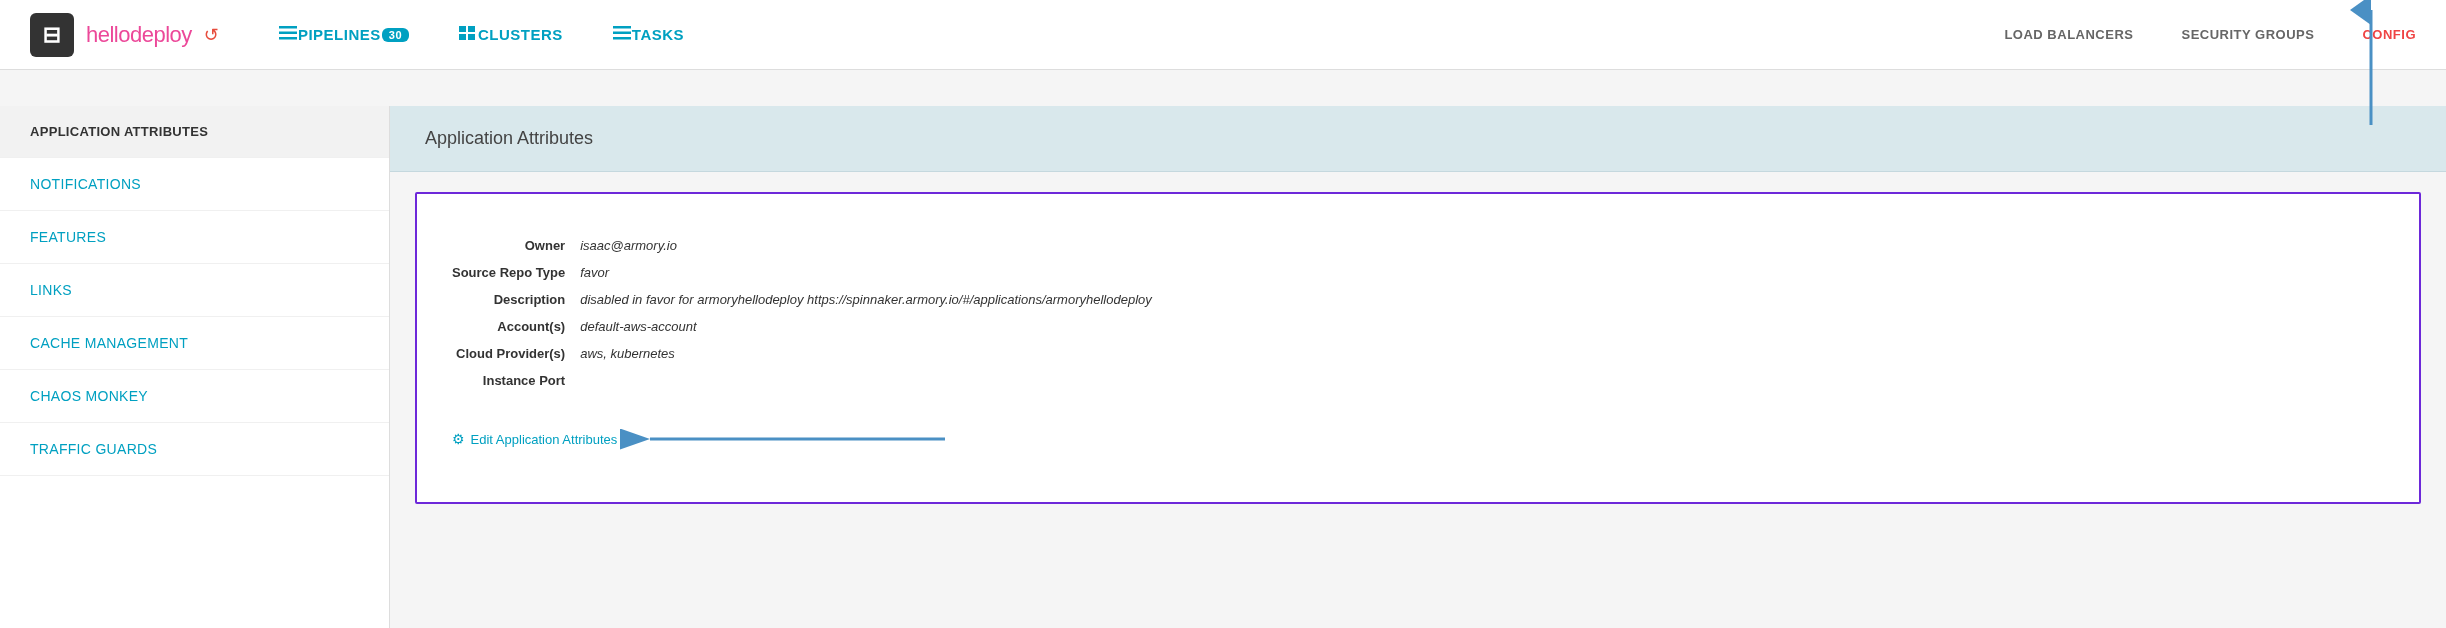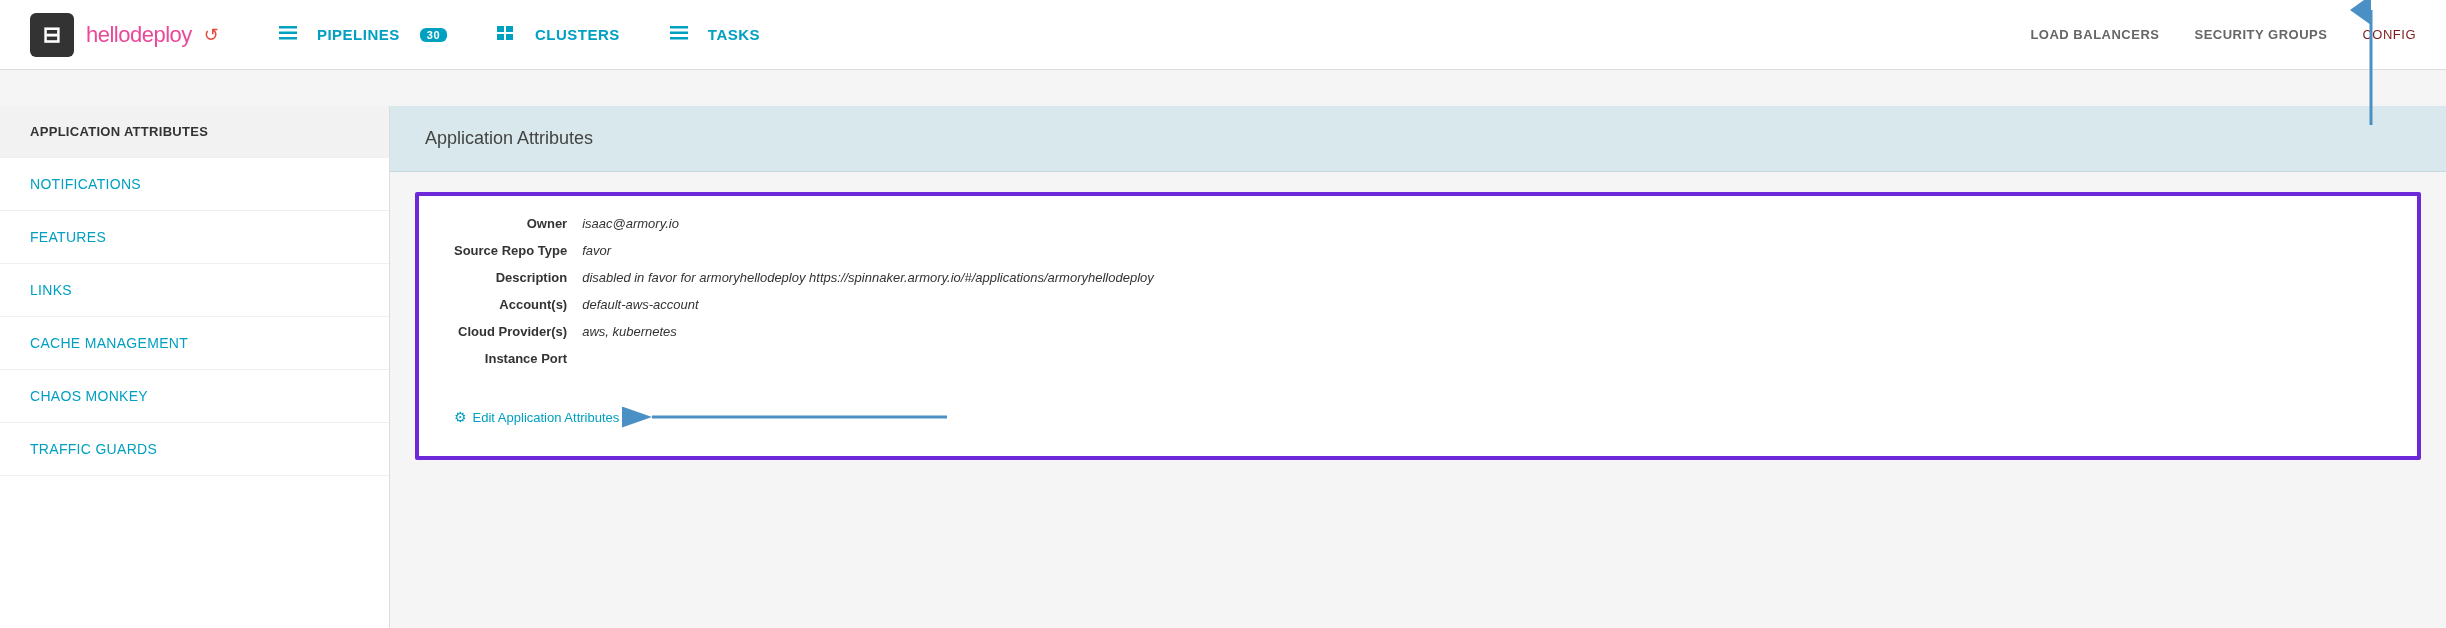--- a/index.html
+++ b/index.html
@@ -46,21 +46,21 @@
     }
     .nav-main {
       display: flex;
       align-items: center;
       gap: 50px;
       flex: 1;
     }
     .nav-item {
       display: flex;
       align-items: center;
-      gap: 20px;
+      gap: 1px;
       font-size: 15px;
       font-weight: bold;
       color: #00a0c1;
       text-transform: uppercase;
       letter-spacing: 0.5px;
       cursor: pointer;
       text-decoration: none;
     }
     .nav-item .nav-icon {
       font-size: 16px;
@@ -70,34 +70,34 @@
       background: #00a0c1;
       color: white;
       border-radius: 6px;
       padding: 1px 7px;
       font-size: 11px;
       font-weight: bold;
     }
     .nav-right {
       display: flex;
       align-items: center;
-      gap: 35px;
+      gap: 48px;
       margin-left: auto;
     }
     .nav-right-item {
       font-size: 13px;
       font-weight: bold;
       color: #666;
       text-transform: uppercase;
       cursor: pointer;
       letter-spacing: 0.5px;
     }
     .nav-right-item.active {
-      color: #7f1d1d;
-      font-weight: 400;
+      color: #ef4444;
+      font-weight: 700;
     }
 
     
     .main-container {
       display: flex;
       height: calc(628px - 70px);
       margin-top: 36px;
     }
 
     
@@ -139,22 +139,22 @@
       background: #d9e8ec;
       padding: 22px 35px;
       font-size: 18px;
       color: #444;
       font-weight: normal;
       border-bottom: 1px solid #c5d8de;
     }
     .content-body {
       background: #fff;
       margin: 20px 25px;
-      border: 4px solid #6d28d9;
-      padding: 14px 35px;
+      border: 2px solid #6d28d9;
+      padding: 38px 35px;
       border-radius: 2px;
     }
     .attributes-table {
       border-collapse: collapse;
       width: auto;
     }
     .attributes-table tr td {
       padding: 6px 12px 6px 0;
       vertical-align: top;
       font-size: 13px;

